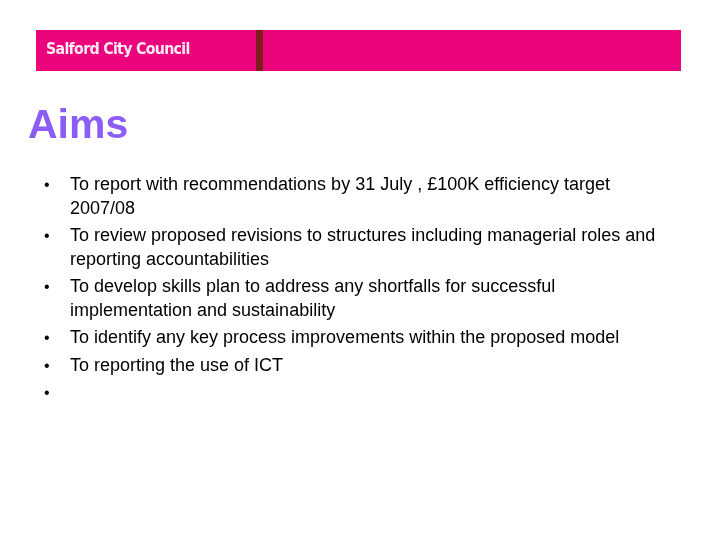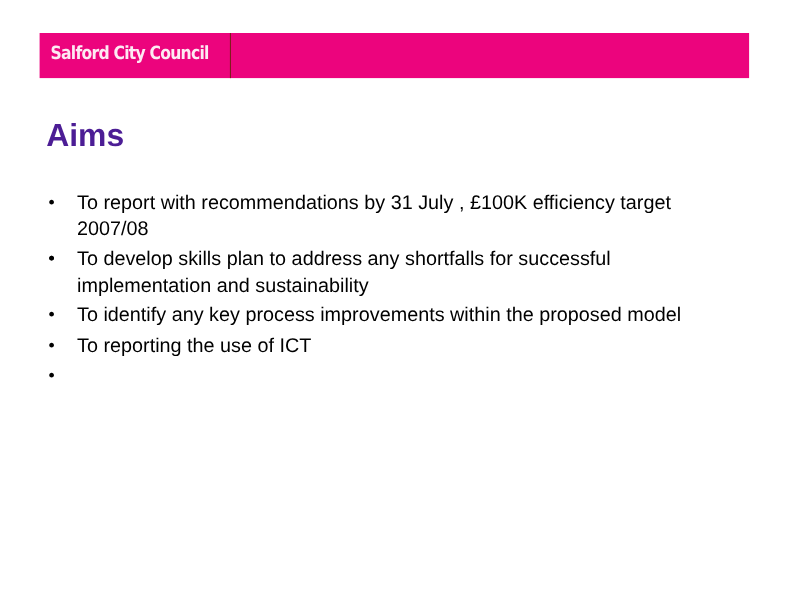--- a/index.html
+++ b/index.html
@@ -20,47 +20,47 @@
       top: 30px;
       width: 645px;
       height: 41px;
       background: #EC047D;
       box-sizing: border-box;
     }
     .banner-brand {
       position: absolute;
       left: 0;
       top: 0;
-      width: 174px;
+      width: 227px;
       height: 41px;
-      border-right: 1px solid #7f1d1d;
+      border-right: 7px solid #7f1d1d;
       box-sizing: border-box;
     }
     .banner-brand-text {
       position: absolute;
       left: 10px;
       top: 9px;
       color: #FDEAF3;
       font-family: "DejaVu Sans", sans-serif;
       font-weight: bold;
       font-size: 16.5px;
       letter-spacing: -0.8px;
       white-space: nowrap;
       transform: scaleX(0.86);
       transform-origin: left top;
     }
     .title {
       position: absolute;
-      left: 42px;
+      left: 28px;
       top: 104px;
       margin: 0;
-      color: #4c1d95;
+      color: #8b5cf6;
       font-family: "Liberation Sans", sans-serif;
       font-weight: bold;
-      font-size: 29px;
+      font-size: 41px;
       line-height: 40px;
     }
     .aims-list {
       position: absolute;
       left: 38px;
       top: 173px;
       width: 620px;
       margin: 0;
       padding: 0;
       list-style: none;
@@ -91,20 +91,21 @@
 
 <h1 class="title">Aims</h1>
 
 <ul class="aims-list">
   <li class="aims-item">
     <span class="bullet">•</span>
     <span>To report with recommendations by 31 July , £100K efficiency target 2007/08</span>
   </li>
   <li class="aims-item">
     <span class="bullet">•</span>
+    <span>To review proposed revisions to structures including managerial roles and reporting accountabilities</span>
   </li>
   <li class="aims-item">
     <span class="bullet">•</span>
     <span>To develop skills plan to address any shortfalls for successful implementation and sustainability</span>
   </li>
   <li class="aims-item">
     <span class="bullet">•</span>
     <span>To identify any key process improvements within the proposed model</span>
   </li>
   <li class="aims-item">

